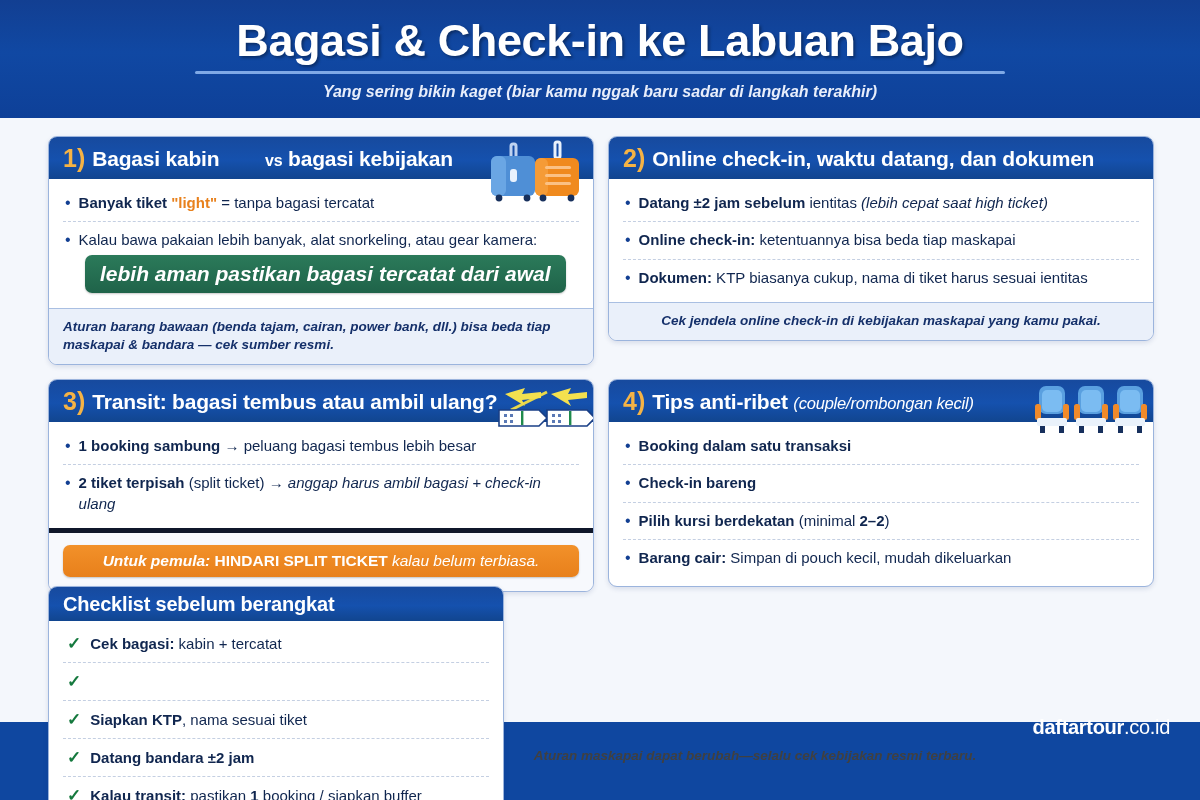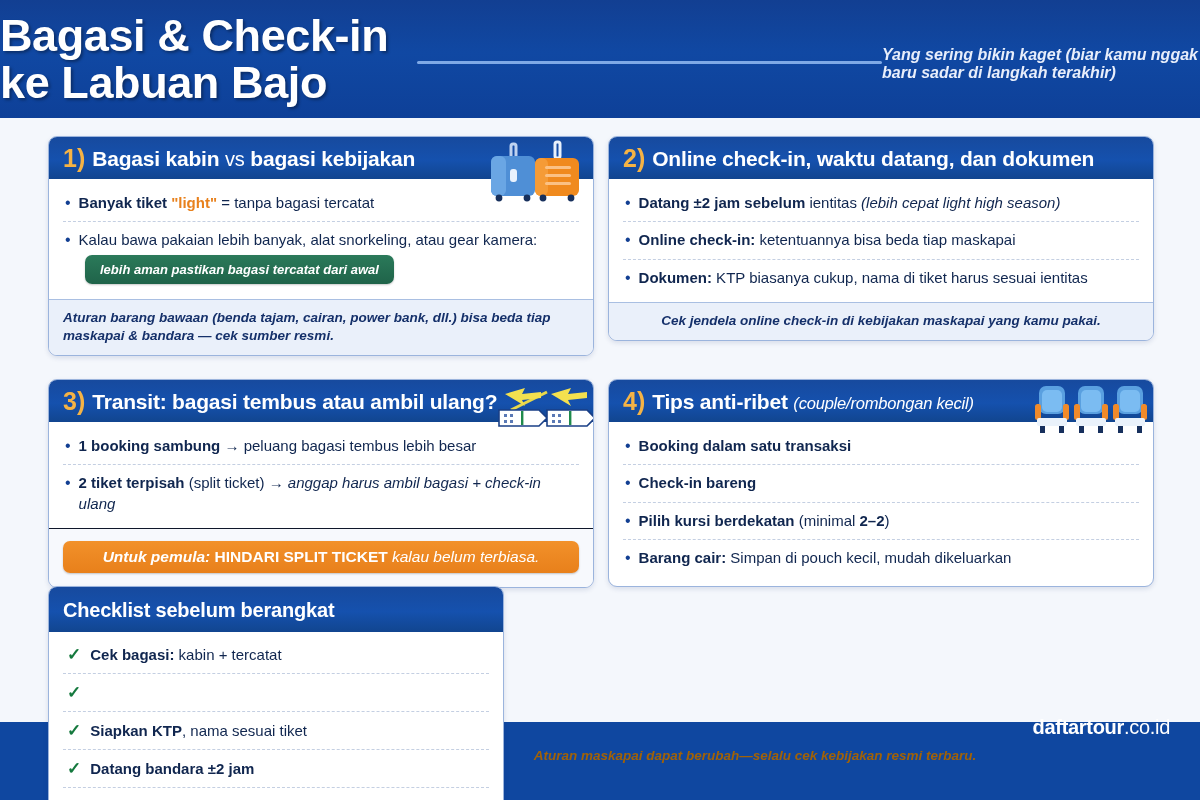--- a/index.html
+++ b/index.html
@@ -8,42 +8,42 @@
     font-family:"Liberation Sans", sans-serif;
     background:#f4f7fc;
     position:relative;
     overflow:hidden;
   }
 
   
   .header{
     position:absolute; left:0; top:0; width:1200px; height:118px;
     background:linear-gradient(180deg,#123f92 0%,#1048a3 45%,#0e4098 100%);
-    display:flex; flex-direction:row; align-items:center; justify-content:center;
+    display:flex; flex-direction:column; align-items:center; justify-content:center;
   }
   .header-title{
     font-size:45px; font-weight:bold; color:#ffffff; letter-spacing:-.4px;
     text-shadow:2px 2px 3px rgba(0,0,0,.35);
     line-height:1.05;
   }
   .header-rule{
     width:810px; height:3px; background:#7fa9e6; margin-top:6px; border-radius:2px;
   }
   .header-sub{
     margin-top:9px; font-size:16px; font-style:italic; color:#e8eefb; font-weight:600;
   }
 
   
   .footer-band{
     position:absolute; left:0; top:722px; width:1200px; height:78px;
     background:#0f47a0;
   }
   .footer-note{
     position:absolute; left:520px; top:748px; width:470px;
-    font-size:13.5px; font-style:italic; font-weight:bold; color:#a16207;
+    font-size:13.5px; font-style:italic; font-weight:bold; color:#404040;
     text-align:center;
   }
   .footer-brand{
     position:absolute; right:30px; top:716px;
     font-size:20px; color:#ffffff; font-weight:bold; letter-spacing:-.3px;
   }
   .footer-brand .tld{ font-weight:normal; }
 
   
   .card{
@@ -60,41 +60,41 @@
     background:linear-gradient(180deg,#174a9e 0%,#1551ae 55%,#11458f 100%);
     display:flex; align-items:center; padding-left:14px;
     overflow:visible;
   }
   .card-num{
     font-size:25px; font-weight:bold; color:#f5b345; margin-right:7px; line-height:1;
   }
   .card-title{
     font-size:21px; font-weight:bold; color:#ffffff; line-height:1; letter-spacing:-.2px;
   }
-  .card-title .thin{ font-weight:normal; font-size:20px; }
+  .card-title .thin{ font-weight:bold; font-size:16px;margin-left:40px; }
   .card-title .ital{ font-weight:normal; font-style:italic; font-size:16.5px; }
   .card-body{ padding:6px 14px 6px 14px; }
 
   
   .row{
     display:flex; align-items:flex-start;
     padding:8px 2px 8px 2px;
     border-bottom:1px dashed #c4cfe2;
     font-size:15px; color:#10264f; line-height:1.35;
   }
   .row:last-child{ border-bottom:none; }
   .dot{ color:#123f92; margin-right:8px; font-size:16px; line-height:1.25; }
   .row b{ font-weight:bold; }
   .row i{ font-style:italic; }
   .lt{ color:#e8811d; font-weight:bold; }
 
   
   .callout{
     display:inline-block; border-radius:7px; padding:7px 15px;
-    font-size:13px; font-style:italic; font-weight:bold; color:#ffffff;
+    font-size:21px; font-style:italic; font-weight:bold; color:#ffffff;
     box-shadow:0 1px 2px rgba(0,0,0,.22);
   }
   .callout.green{ background:linear-gradient(180deg,#2b7a5a,#1f6349); }
   .callout.orange{
     background:linear-gradient(180deg,#f2912a,#e8801b);
     width:100%; text-align:center; font-size:15.5px;
   }
   .callout.orange .caps{ font-style:normal; font-weight:bold; }
   .callout.orange .tail{ font-weight:normal; font-style:italic; }
 
@@ -171,21 +171,21 @@
 </div>
 
 <div class="card" style="left:608px; top:136px; width:546px;">
   <div class="card-head">
     <span class="card-num">2)</span>
     <span class="card-title">Online check-in, waktu datang, dan dokumen</span>
   </div>
   <div class="card-body">
     <div class="row">
       <span class="dot">•</span>
-      <span><b>Datang ±2 jam sebelum</b><span> ientitas </span><i>(lebih cepat light high season)</i></span>
+      <span><b>Datang ±2 jam sebelum</b><span> ientitas </span><i>(lebih cepat saat high ticket)</i></span>
     </div>
     <div class="row">
       <span class="dot">•</span>
       <span><b>Online check-in:</b><span> ketentuannya bisa beda tiap maskapai</span></span>
     </div>
     <div class="row">
       <span class="dot">•</span>
       <span><b>Dokumen:</b><span> KTP biasanya cukup, nama di tiket harus sesuai ientitas</span></span>
     </div>
   </div>
@@ -223,21 +223,21 @@
   <div class="card-body">
     <div class="row">
       <span class="dot">•</span>
       <span><b>1 booking sambung</b><span> → peluang bagasi tembus lebih besar</span></span>
     </div>
     <div class="row" style="border-bottom:none;">
       <span class="dot">•</span>
       <span><b>2 tiket terpisah</b><span> (split ticket) → </span><i>anggap harus ambil bagasi + check-in ulang</i></span>
     </div>
   </div>
-  <div style="padding:4px 14px 14px 14px; border-top:1px solid #0f172a; background:#f7f9fd;">
+  <div style="padding:4px 14px 14px 14px; border-top:5px solid #0f172a; background:#f7f9fd;">
     <div style="height:8px;"></div>
     <span class="callout orange"><i>Untuk pemula:</i><span class="caps"> HINDARI SPLIT TICKET </span><span class="tail">kalau belum terbiasa.</span></span>
   </div>
 </div>
 
 <div class="card" style="left:608px; top:379px; width:546px;">
   <div class="card-head">
     <span class="card-num">4)</span>
     <span class="card-title"><span>Tips anti-ribet</span> <span class="ital">(couple/rombongan kecil)</span></span>
     <span class="icon-wrap" style="right:4px; top:-2px;">
@@ -286,21 +286,21 @@
       <span><b>Pilih kursi berdekatan</b><span> (minimal </span><b>2–2</b><span>)</span></span>
     </div>
     <div class="row">
       <span class="dot">•</span>
       <span><b>Barang cair:</b><span> Simpan di pouch kecil, mudah dikeluarkan</span></span>
     </div>
   </div>
 </div>
 
 <div class="card" style="left:48px; top:586px; width:456px; z-index:5;">
-  <div class="card-head" style="height:45px;">
+  <div class="card-head" style="height:34px;">
     <span class="card-title" style="font-size:20px;">Checklist sebelum berangkat</span>
   </div>
   <div style="padding:4px 14px 6px 14px;">
     <div class="chk-row">
       <span class="tick">✓</span>
       <span><b>Cek bagasi:</b><span> kabin + tercatat</span></span>
     </div>
     <div class="chk-row">
       <span class="tick">✓</span>
     </div>

